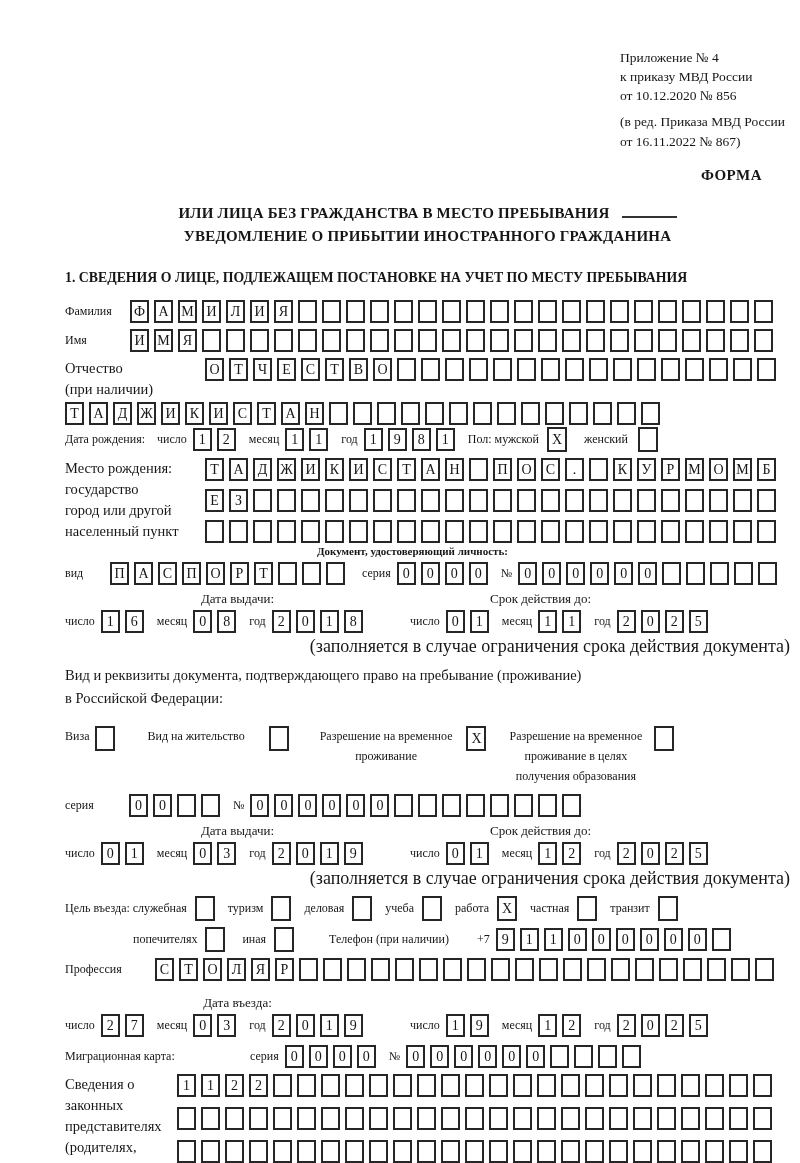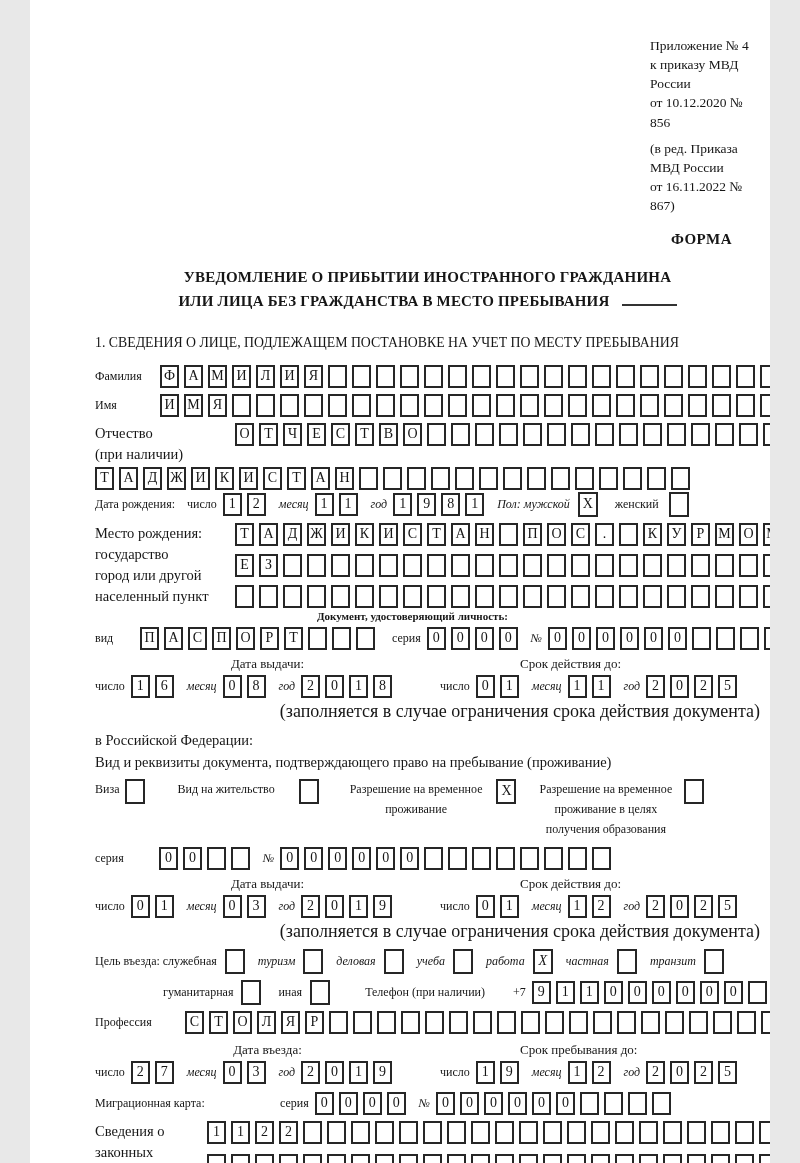--- a/index.html
+++ b/index.html
@@ -1,75 +1,75 @@
 <!DOCTYPE html>
 <html><head>
 <meta charset="utf-8">
 <style>
   * { box-sizing: border-box; }
   html,body { margin:0; padding:0; background:#e8e8e8; }
   .page {
-    width:740px; height:1163px; margin:0 auto; background:#ffffff;
+    width:800px; height:1163px; margin:0 auto; background:#ffffff;
     font-family:"Liberation Serif","DejaVu Serif",serif; color:#161616;
-    padding:36px 10px 10px 65px; overflow:hidden; position:relative;
+    padding:48px 10px 10px 65px; overflow:hidden; position:relative;
   }
   .lbl { font-size:12px; flex:0 0 auto; }
   .row { display:flex; align-items:center; margin-bottom:6px; }
   .row-top { align-items:flex-start; }
   .lbl-col { font-size:14.5px; line-height:21px; flex:0 0 auto; }
   .lbl-col div { white-space:nowrap; }
   .pre { white-space:pre-line; }
   .boxes { display:inline-flex; flex:0 0 auto; }
   .cell {
     display:inline-flex; align-items:center; justify-content:center;
     width:19px; height:23px; border:2px solid #262626; margin-right:5px;
     font-size:14px; flex:0 0 auto; background:#fff;
   }
   .cb { width:20px; height:25px; }
   .box-stack { display:flex; flex-direction:column; gap:8px; }
   .hdr { margin-left:555px; font-size:13.5px; line-height:1.42; }
   .hdr .hdr2 { margin-top:7px; }
   .forma { text-align:right; padding-right:28px; font-weight:bold; font-size:15px; margin-top:16px; letter-spacing:0.5px; }
   .title { text-align:center; font-weight:bold; font-size:15px; line-height:1.55; margin-top:18px; letter-spacing:0.2px; }
   .blank-line { display:inline-block; width:55px; border-bottom:2px solid #333; margin-left:12px; }
-  .sec { font-weight:normal; font-size:13.8px; margin-top:22px; margin-bottom:14px; white-space:nowrap; }
+  .sec { font-weight:bold; font-size:13.8px; margin-top:22px; margin-bottom:14px; white-space:nowrap; }
   .center-head { text-align:center; font-weight:bold; font-size:11px; margin:2px 30px 5px 0; }
   .dates-labels { display:flex; font-size:13px; margin-bottom:3px; }
   .dl-left { width:345px; text-align:center; }
   .dl-right { flex:1; padding-left:80px; }
   .dates-values { display:flex; align-items:center; }
   .dv-left { width:345px; display:flex; align-items:center; }
   .dv-right { display:flex; align-items:center; }
   .dlab { margin-right:6px; }
   .note { text-align:right; font-size:18px; margin:3px 0 7px 0; }
   .plain { font-size:14.5px; line-height:1.55; }
-  .visa-row { margin-top:5px; margin-bottom:8px; }
+  .visa-row { margin-top:17px; margin-bottom:8px; }
   .visa-row .lbl { line-height:20px; }
   .ctr { text-align:center; }
-  .mt4 { margin-top:4px; } .mt6 { margin-top:8px; } .mb2 { margin-bottom:2px; }
-  .gap8 { margin-left:8px;font-style:italic; } .gap12 { margin-left:12px; }
+  .mt4 { margin-top:4px; } .mt6 { margin-top:14px; } .mb2 { margin-bottom:2px; }
+  .gap8 { margin-left:8px; } .gap12 { margin-left:12px; }
 </style>
 </head>
 <body>
 
 <div class="page">
 
   <div class="hdr">
     <div>Приложение № 4</div>
     <div>к приказу МВД России</div>
     <div>от 10.12.2020 № 856</div>
     <div class="hdr2">(в ред. Приказа МВД России</div>
     <div>от 16.11.2022 № 867)</div>
   </div>
 
   <div class="forma">ФОРМА</div>
 
   <div class="title">
+    <div><span>ИЛИ ЛИЦА БЕЗ ГРАЖДАНСТВА В МЕСТО ПРЕБЫВАНИЯ</span><span class="blank-line"></span></div>
     <div>УВЕДОМЛЕНИЕ О ПРИБЫТИИ ИНОСТРАННОГО ГРАЖДАНИНА</div>
-    <div><span>ИЛИ ЛИЦА БЕЗ ГРАЖДАНСТВА В МЕСТО ПРЕБЫВАНИЯ</span><span class="blank-line"></span></div>
   </div>
 
   <div class="sec">1. СВЕДЕНИЯ О ЛИЦЕ, ПОДЛЕЖАЩЕМ ПОСТАНОВКЕ НА УЧЕТ ПО МЕСТУ ПРЕБЫВАНИЯ</div>
 
   <div class="row">
     <span class="lbl" style="width:65px">Фамилия</span>
     <span class="boxes">
         <span class="cell">Ф</span>
         <span class="cell">А</span>
         <span class="cell">М</span>
@@ -390,22 +390,22 @@
             <span class="cell">2</span>
             <span class="cell">0</span>
             <span class="cell">2</span>
             <span class="cell">5</span>
           </span>
       </div>
     </div>
     <div class="note">(заполняется в случае ограничения срока действия документа)</div>
   </div>
 
+  <div class="plain">Вид и реквизиты документа, подтверждающего право на пребывание (проживание)</div>
   <div class="plain">в Российской Федерации:</div>
-  <div class="plain">Вид и реквизиты документа, подтверждающего право на пребывание (проживание)</div>
 
   <div class="row row-top visa-row">
     <span class="lbl">Виза</span>
     <span class="cell cb" style="margin-left:5px"></span>
     <span class="lbl" style="margin-left:28px">Вид на жительство</span>
     <span class="cell cb" style="margin-left:24px"></span>
     <span class="lbl pre ctr" style="margin-left:26px">Разрешение на временное
 проживание</span>
     <span class="cell cb" style="margin-left:14px">X</span>
     <span class="lbl pre ctr" style="margin-left:18px">Разрешение на временное
@@ -500,21 +500,21 @@
     <span class="cell cb gap8"></span>
     <span class="lbl gap8">работа</span>
     <span class="cell cb gap8">X</span>
     <span class="lbl gap8">частная</span>
     <span class="cell cb gap8"></span>
     <span class="lbl gap8">транзит</span>
     <span class="cell cb gap8"></span>
   </div>
 
   <div class="row">
-    <span class="lbl" style="margin-left:68px">гуманитарная</span>
+    <span class="lbl" style="margin-left:68px">попечителях</span>
     <span class="cell cb gap8"></span>
     <span class="lbl gap12">иная</span>
     <span class="cell cb gap8"></span>
     <span class="lbl" style="margin-left:30px">Телефон (при наличии)</span>
     <span class="lbl" style="margin-left:28px;margin-right:6px">+7</span>
     <span class="boxes">
         <span class="cell">9</span>
         <span class="cell">1</span>
         <span class="cell">1</span>
         <span class="cell">0</span>
@@ -555,21 +555,20 @@
         <span class="cell"></span>
         <span class="cell"></span>
         <span class="cell"></span>
         <span class="cell"></span>
       </span>
   </div>
 
   <div class="mt6">
     <div class="dates-labels">
       <span class="dl-left">Дата въезда:</span>
-      <span class="dl-right">Срок пребывания до:</span>
     </div>
     <div class="dates-values">
       <div class="dv-left">
         <span class="lbl dlab">число</span>
         <span class="boxes">
             <span class="cell">2</span>
             <span class="cell">7</span>
           </span>
         <span class="lbl gap8 dlab">месяц</span>
         <span class="boxes">

